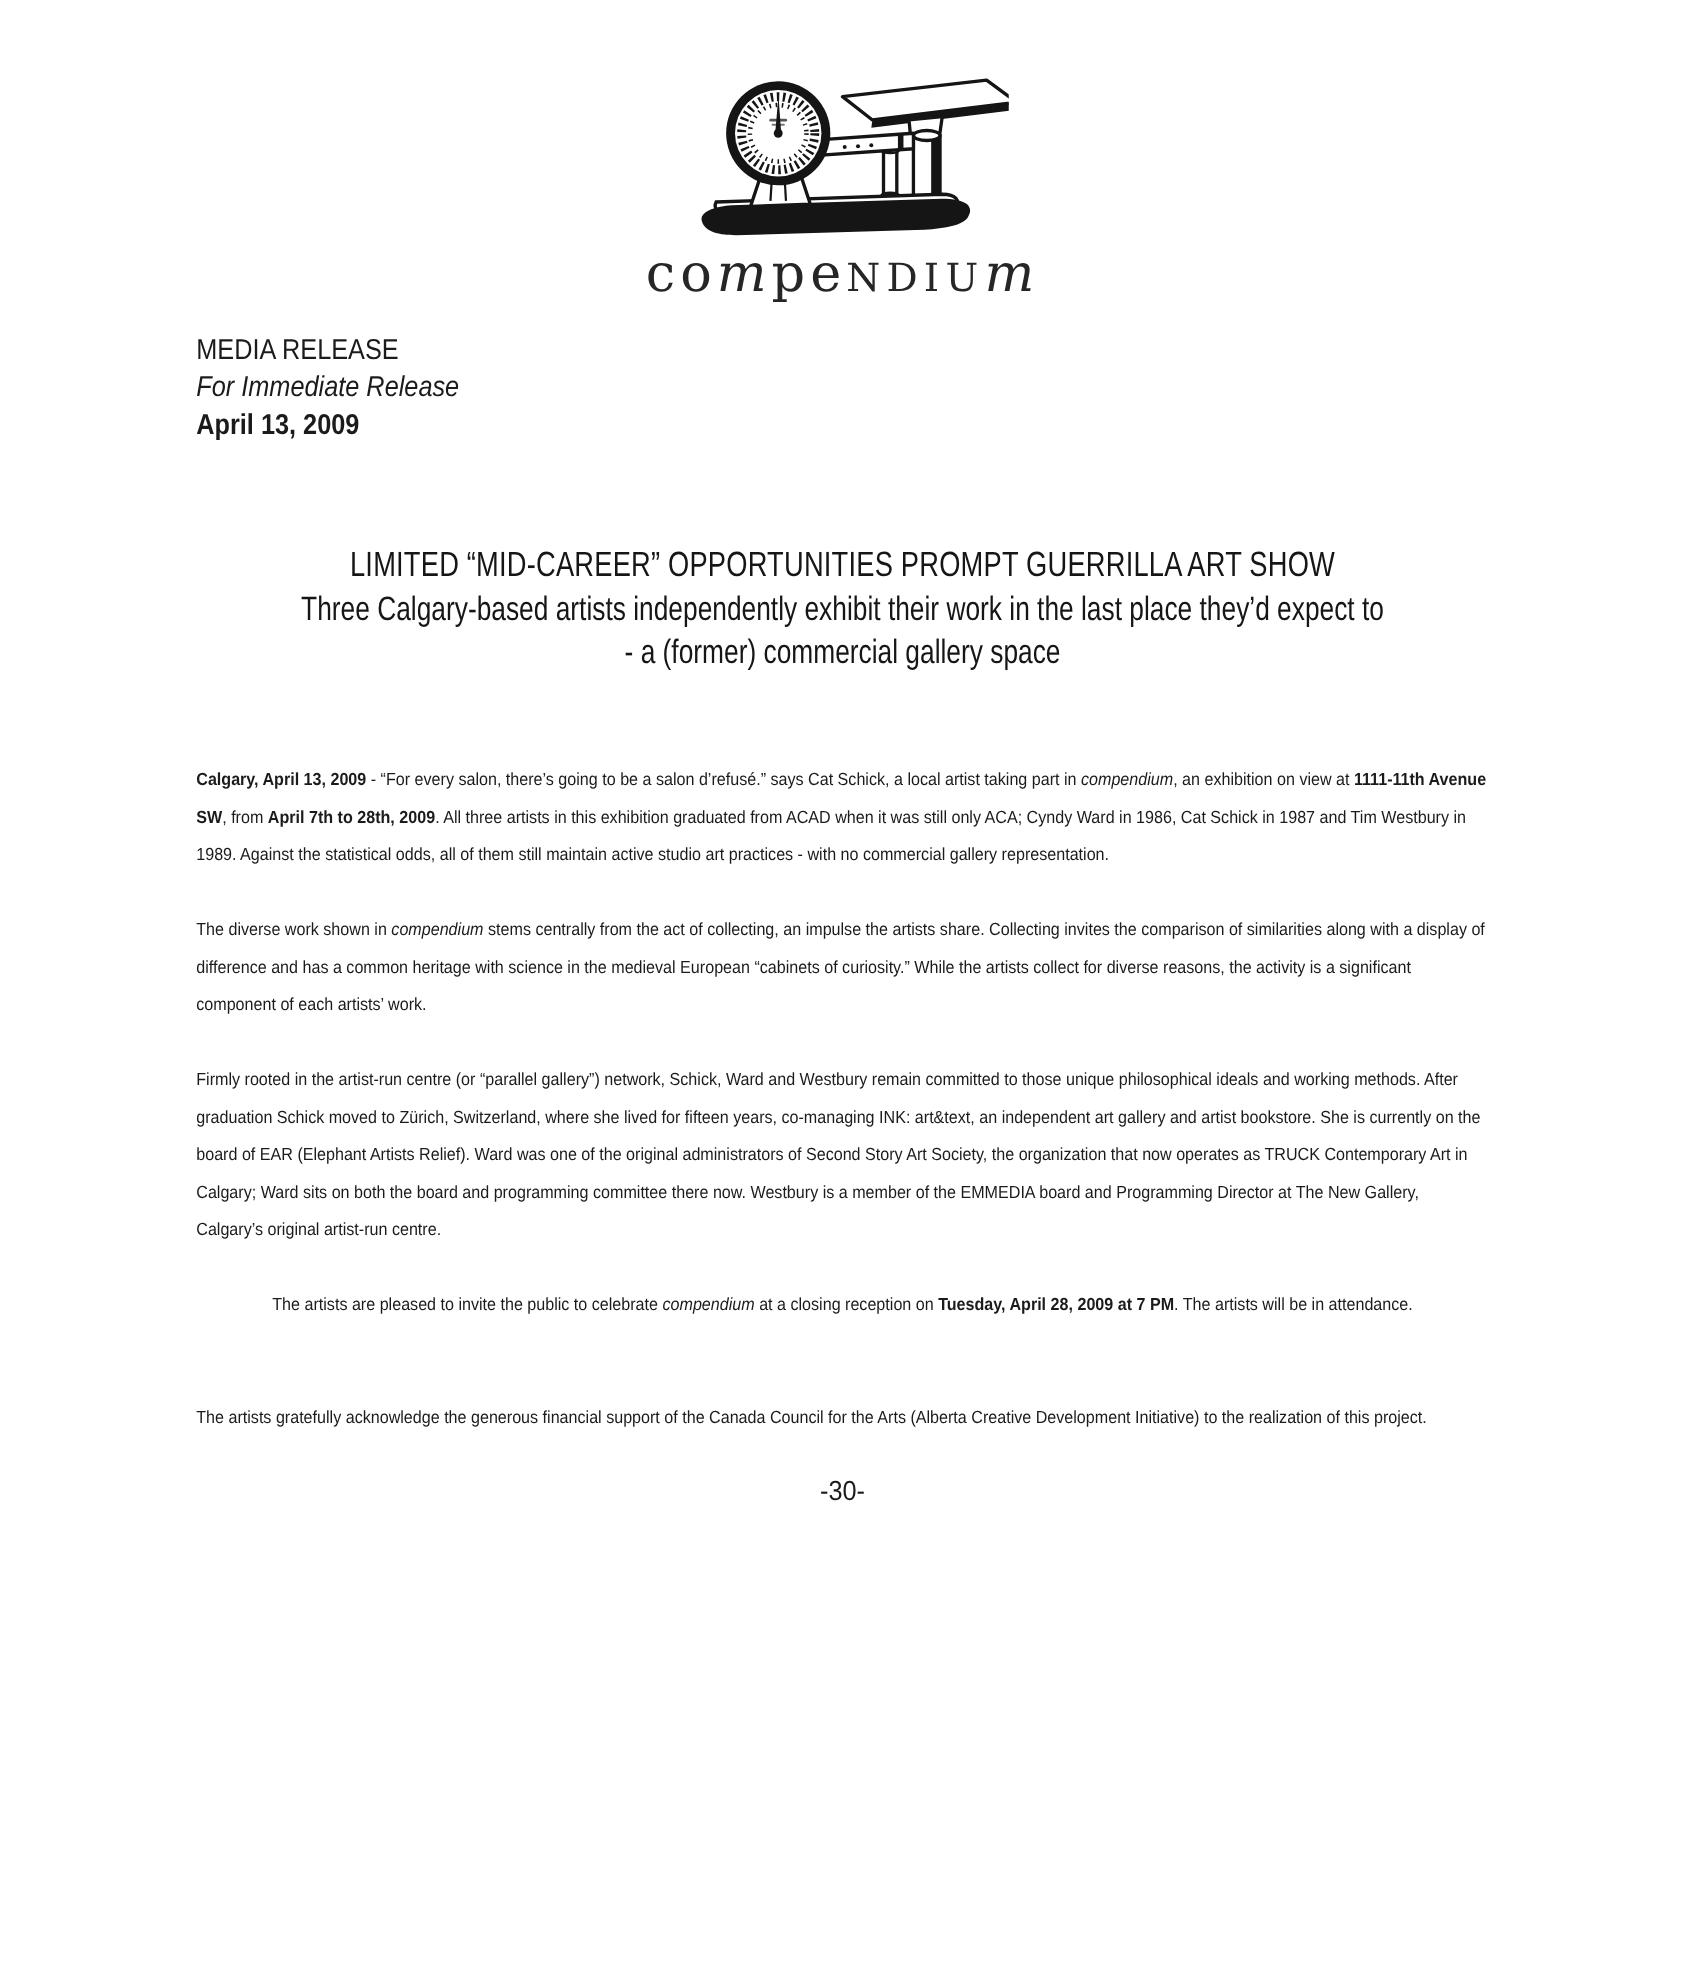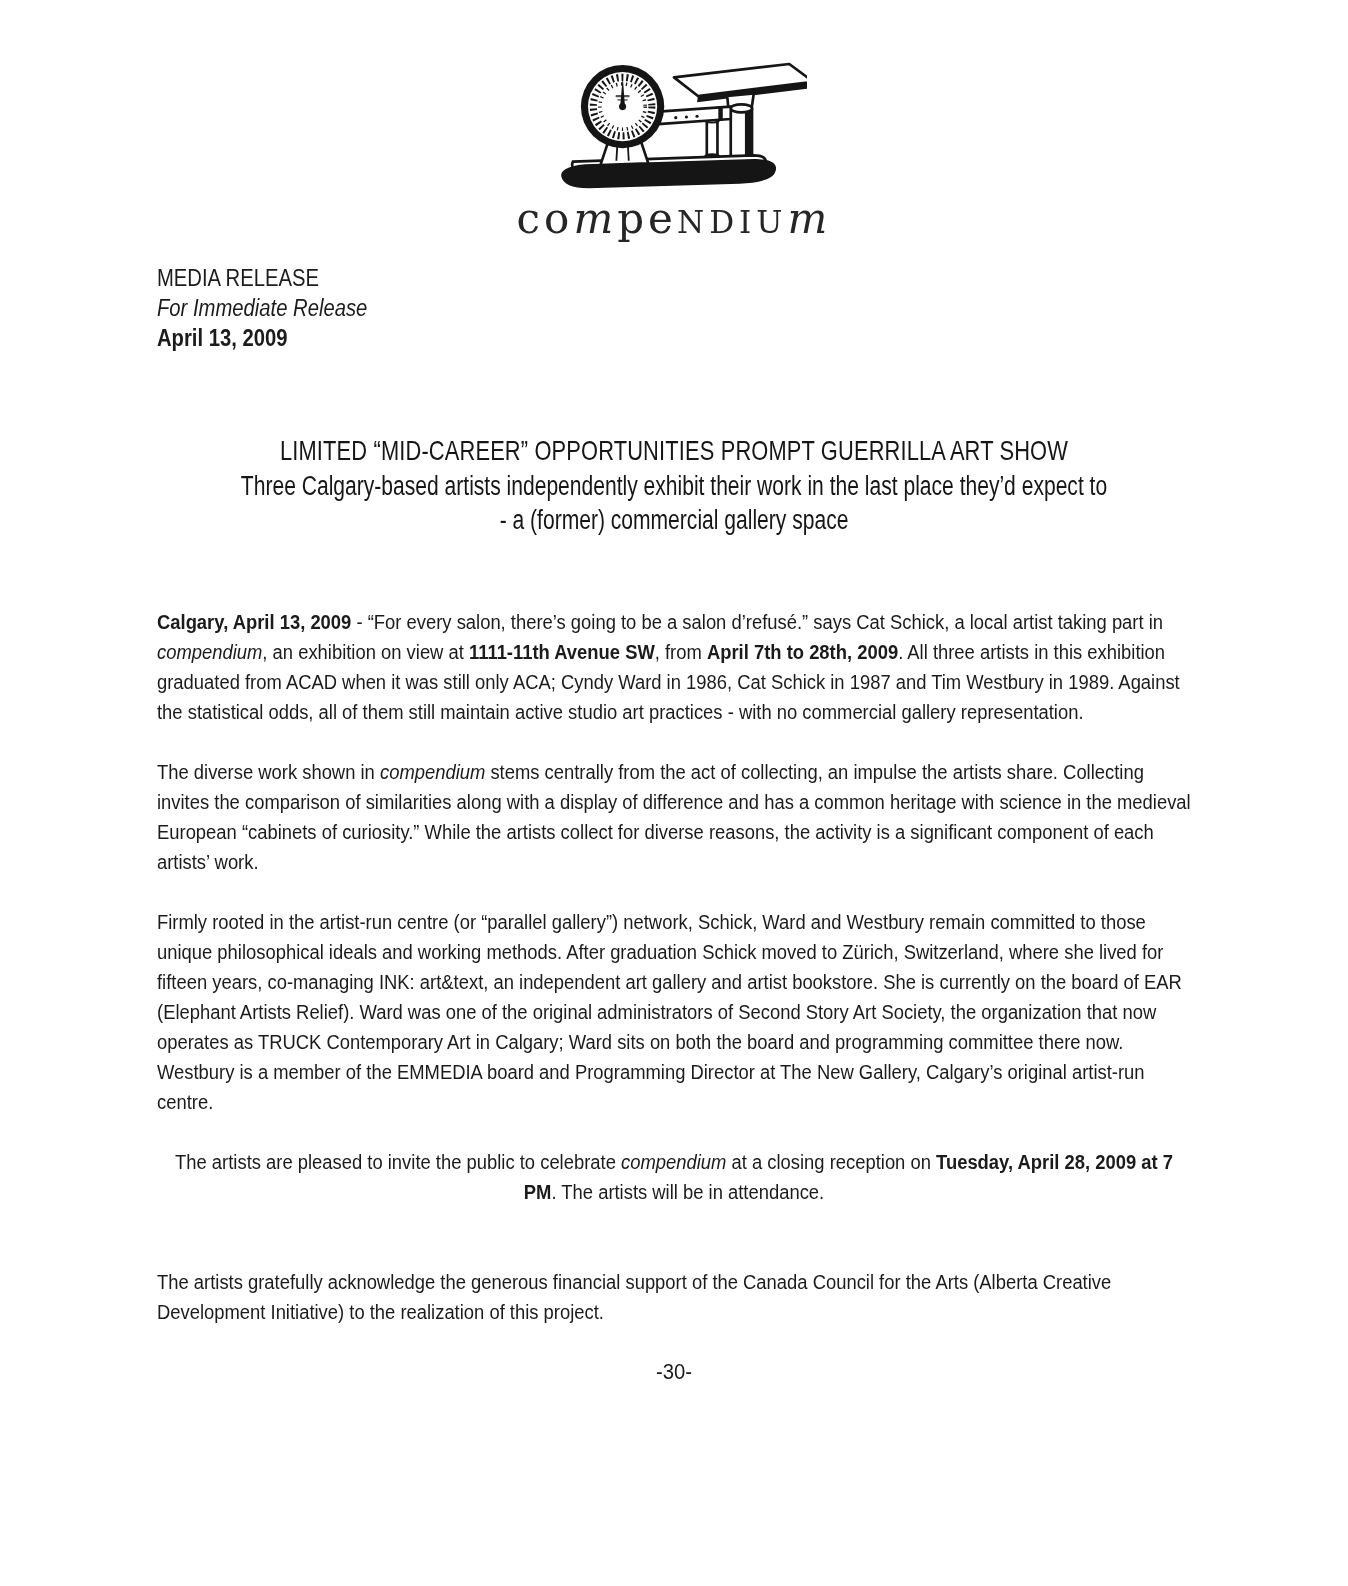--- a/index.html
+++ b/index.html
@@ -18,21 +18,21 @@
     text-align:center;font-family:"DejaVu Serif",serif;font-size:42px;
     letter-spacing:4px;color:#262626;line-height:50px;margin-top:-4px;
   }
   .wordmark .sc{font-size:0.74em;text-transform:uppercase;letter-spacing:5px;}
   .it{font-style:italic;}
   .b{font-weight:bold;}
   .masthead{margin-top:16px;font-size:23px;line-height:30px;color:#1b1b1b;}
   .headline-block{margin-top:80px;text-align:center;color:#161616;}
   .headline{font-size:28px;line-height:36px;letter-spacing:0.2px;}
   .subhead{font-size:27px;line-height:34px;}
-  .bodytext{margin-top:70px;font-size:20px;line-height:30px;}
+  .bodytext{margin-top:70px;font-size:14px;line-height:30px;}
   .para{margin:0 0 30px 0;}
   .para.center{text-align:center;}
   .para.gap-before{margin-top:60px;}
   .footer{margin-top:15px;text-align:center;font-size:22px;line-height:30px;}
 </style>
 </head>
 <body>
 
 <div class="page">
 

